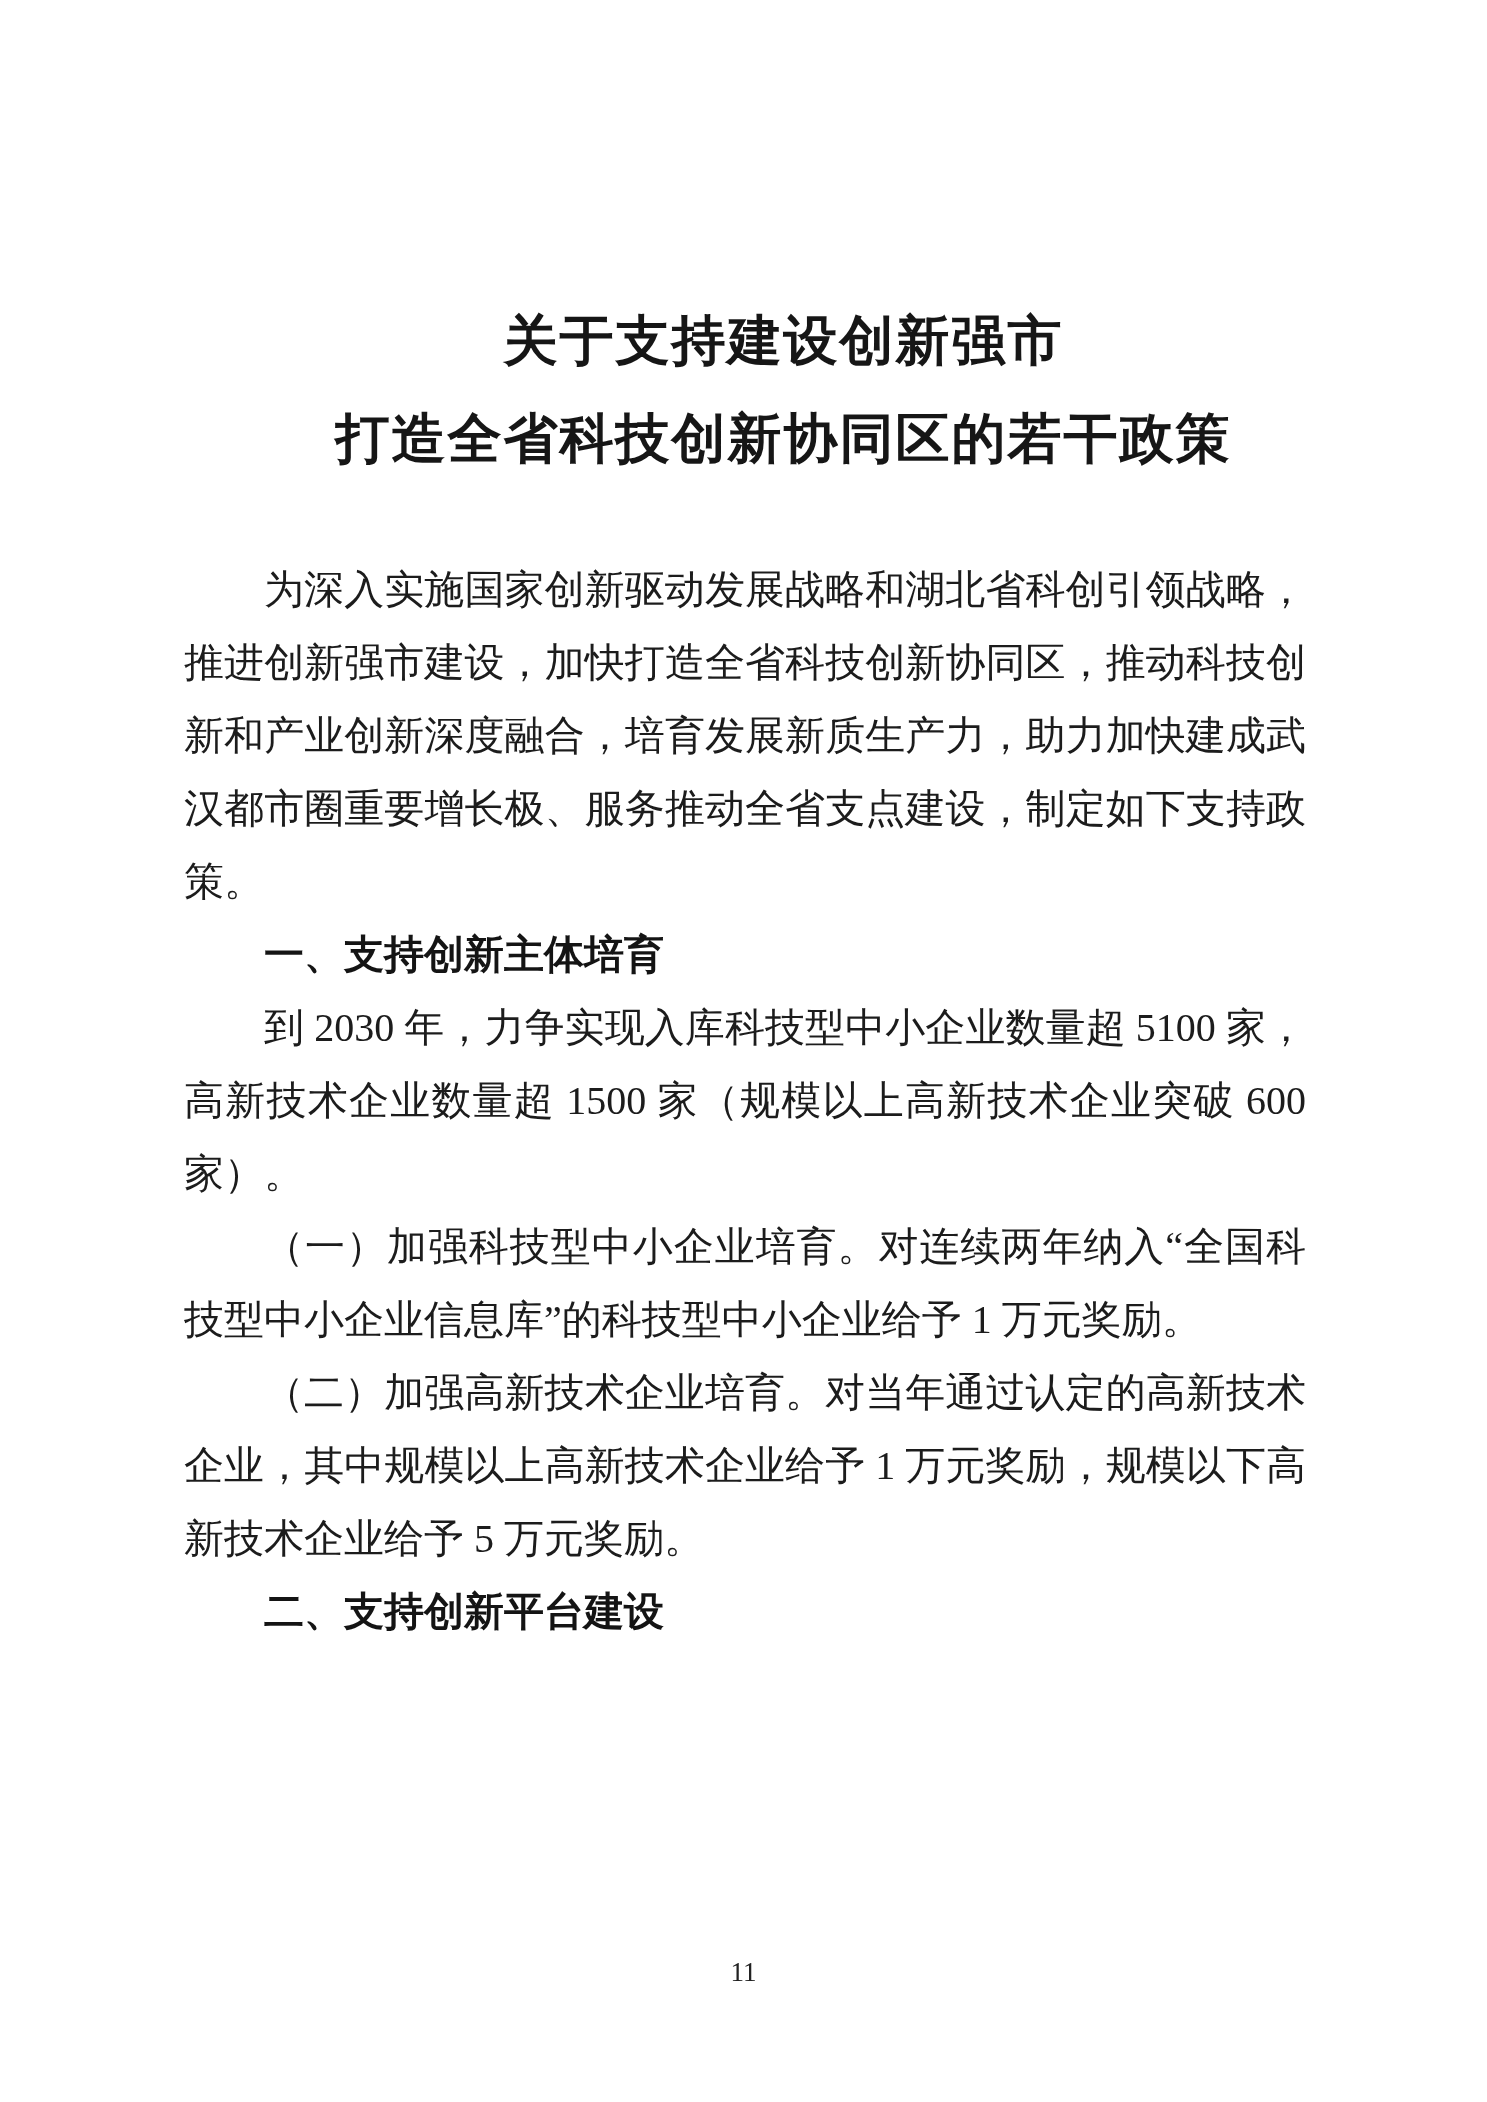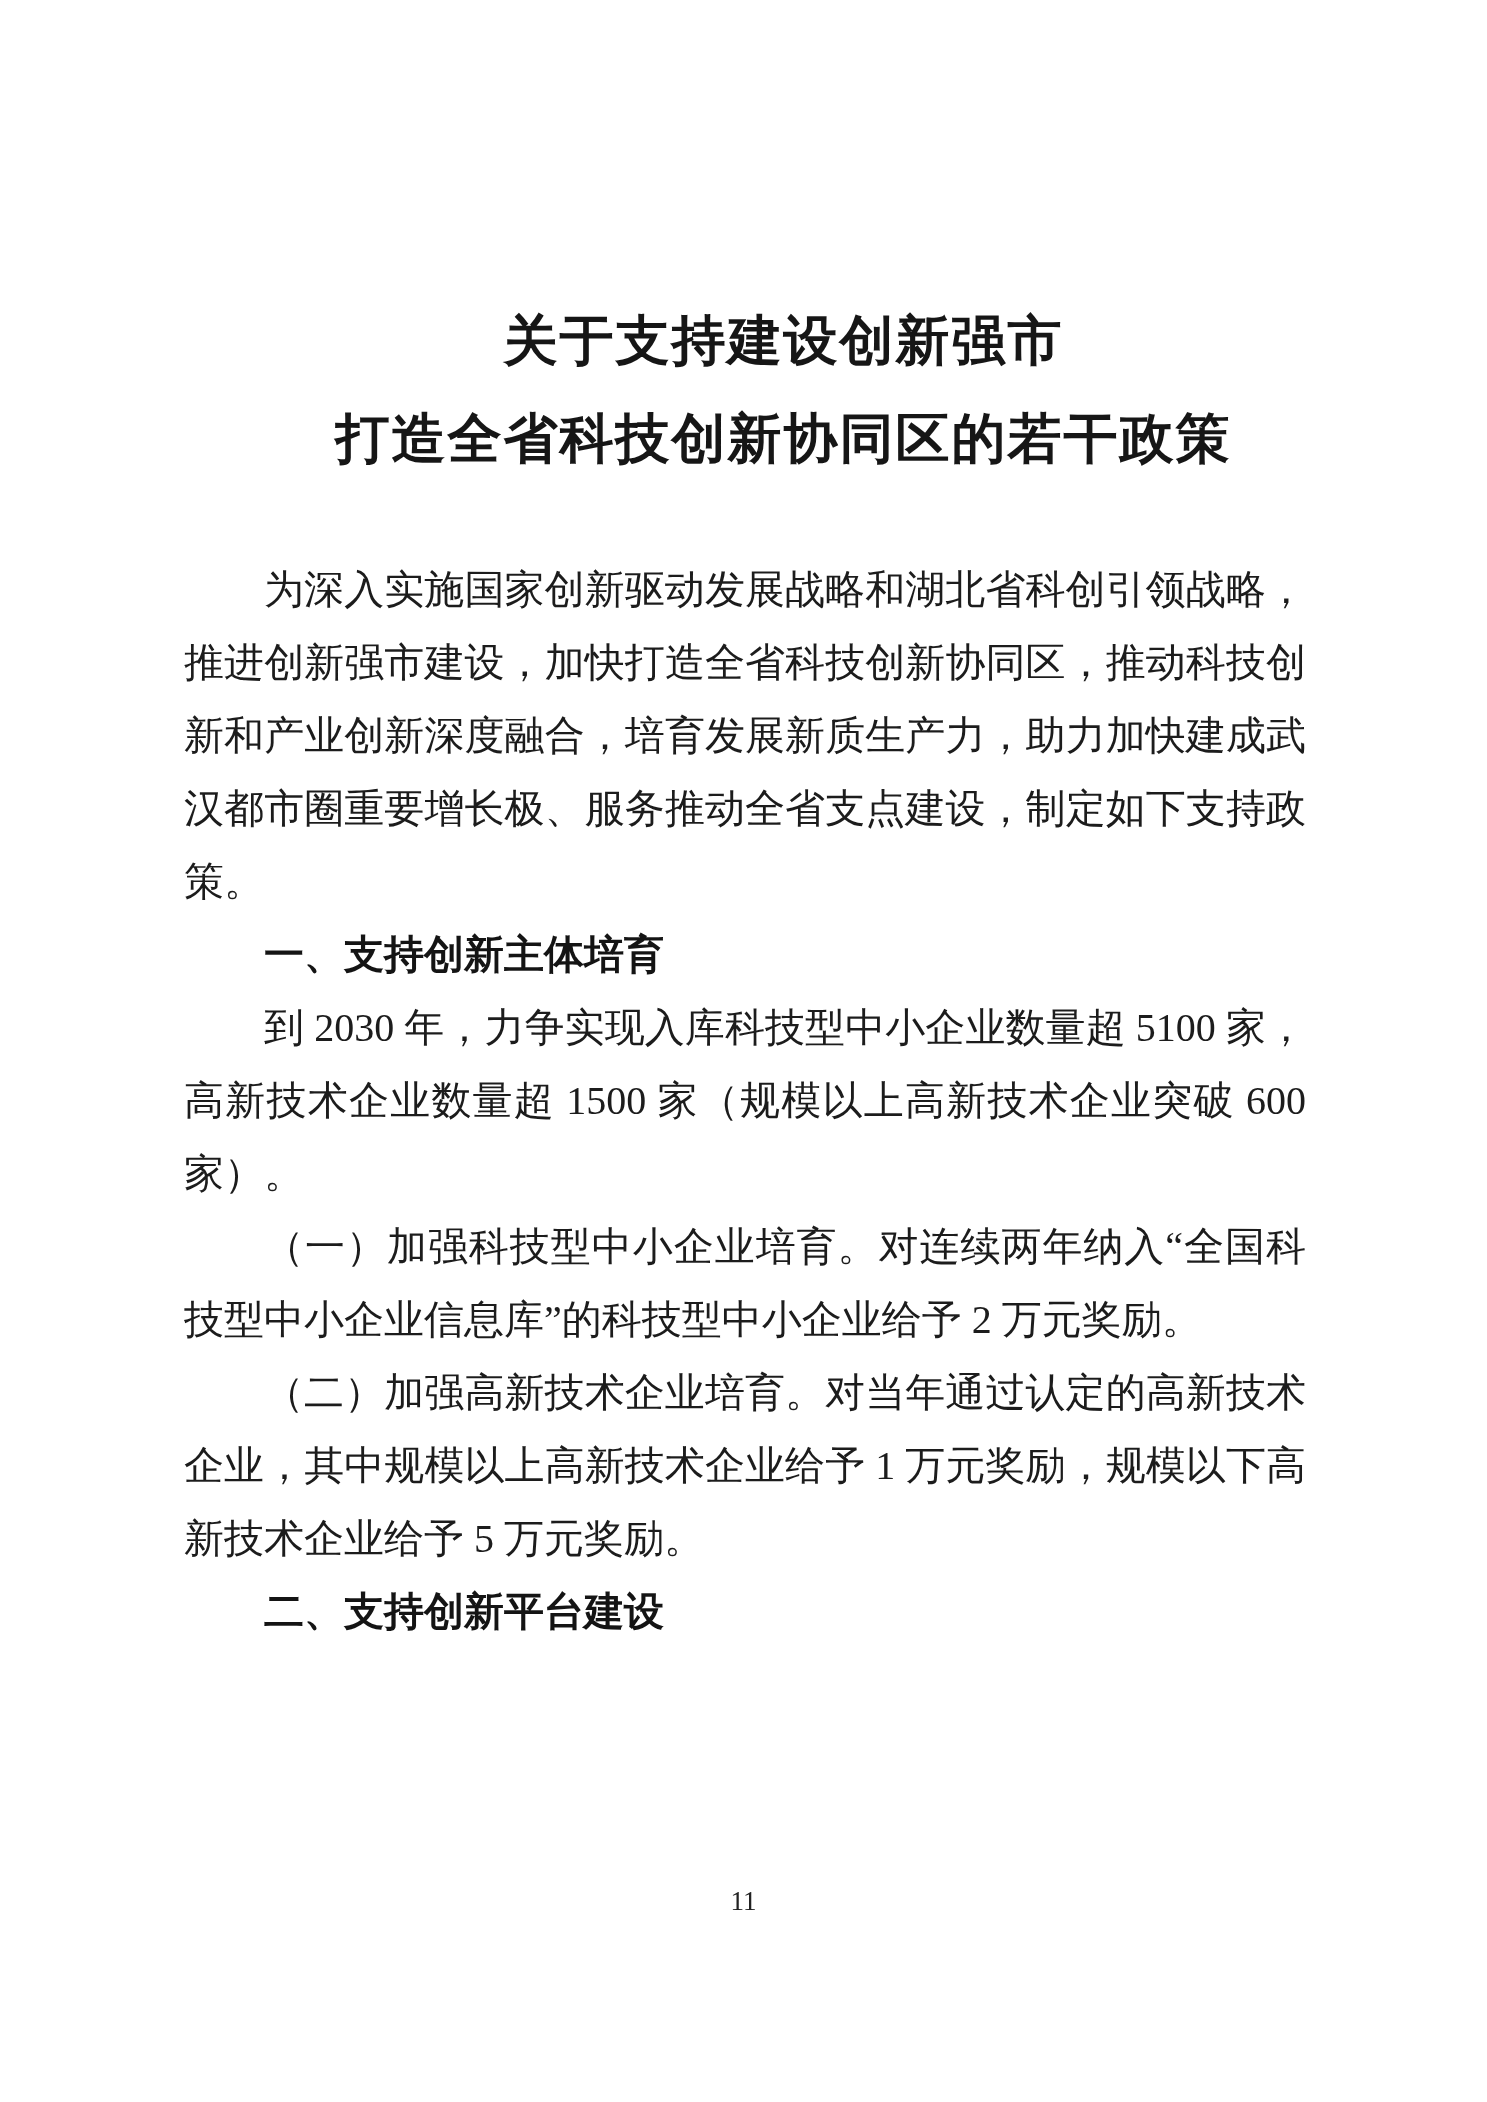--- a/index.html
+++ b/index.html
@@ -56,21 +56,21 @@
   
   .sec-heading {
     font-family: Liberation Serif, serif;
     font-weight: bold;
     text-align: left;
     color: #141414;
   }
   
   .page-number {
     position: absolute;
-    top: 1885px;
+    top: 1956px;
     left: 0;
     width: 100%;
     text-align: center;
     font-family: "Liberation Serif", "DejaVu Serif", serif;
     font-size: 27px;
     line-height: 32px;
     color: #222222;
   }
 </style>
 </head>
@@ -83,21 +83,21 @@
     <span>打造全省科技创新协同区的若干政策</span>
   </h1>
 
   <div class="content">
     <p class="para">为深入实施国家创新驱动发展战略和湖北省科创引领战略，推进创新强市建设，加快打造全省科技创新协同区，推动科技创新和产业创新深度融合，培育发展新质生产力，助力加快建成武汉都市圈重要增长极、服务推动全省支点建设，制定如下支持政策。</p>
 
     <h2 class="sec-heading">一、支持创新主体培育</h2>
 
     <p class="para">到 2030 年，力争实现入库科技型中小企业数量超 5100 家，高新技术企业数量超 1500 家（规模以上高新技术企业突破 600 家）。</p>
 
-    <p class="para">（一）加强科技型中小企业培育。对连续两年纳入“全国科技型中小企业信息库”的科技型中小企业给予 2 万元奖励。</p>
+    <p class="para">（一）加强科技型中小企业培育。对连续两年纳入“全国科技型中小企业信息库”的科技型中小企业给予 1 万元奖励。</p>
 
     <p class="para">（二）加强高新技术企业培育。对当年通过认定的高新技术企业，其中规模以上高新技术企业给予 1 万元奖励，规模以下高新技术企业给予 5 万元奖励。</p>
 
     <h2 class="sec-heading">二、支持创新平台建设</h2>
 
 
   </div>
 
   <div class="page-number">11</div>
 

